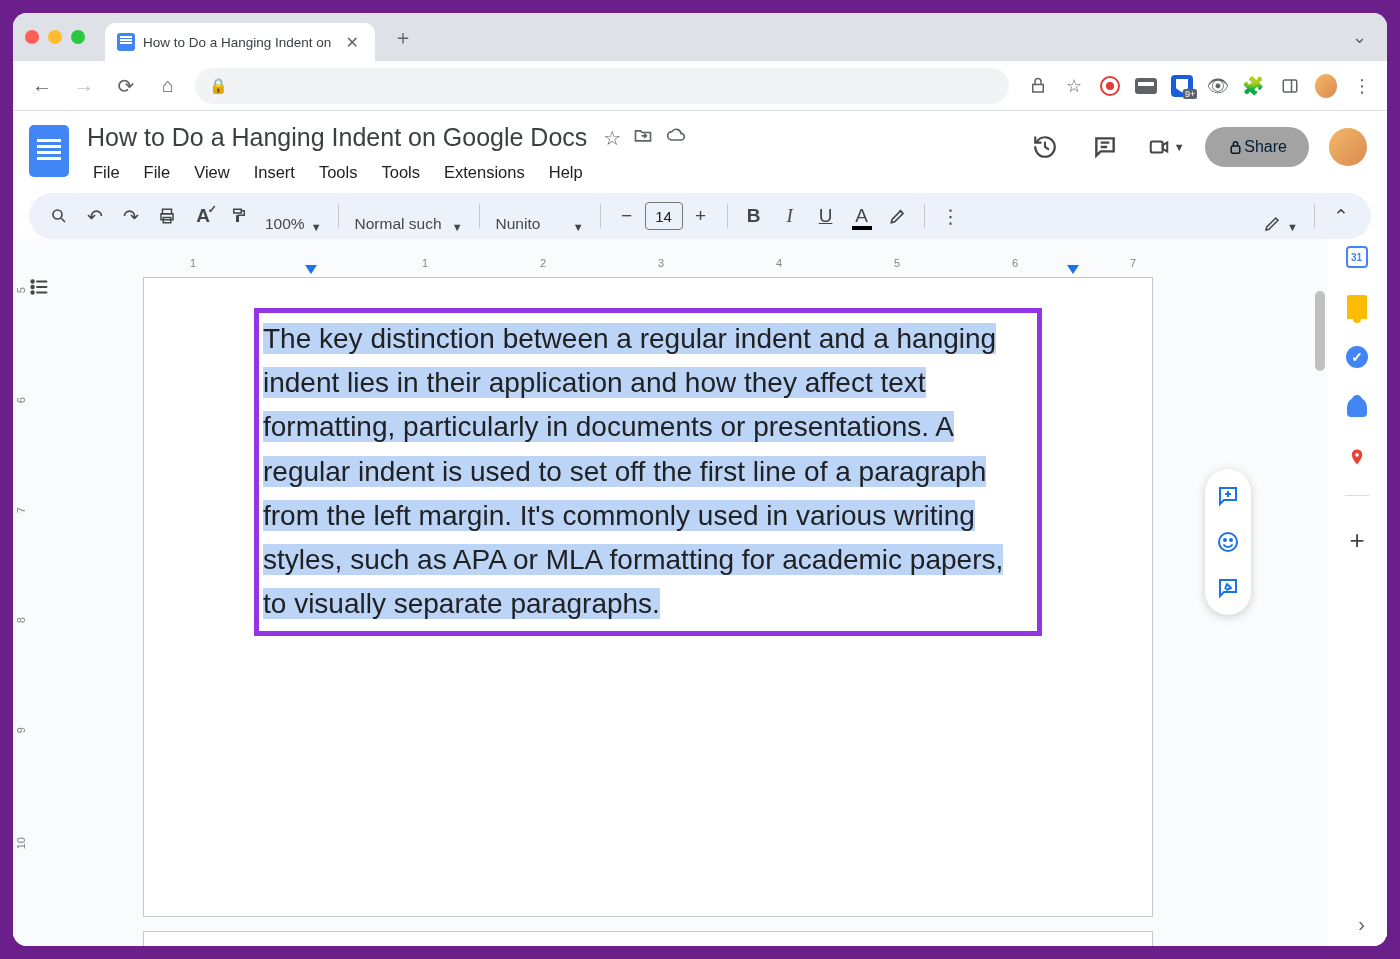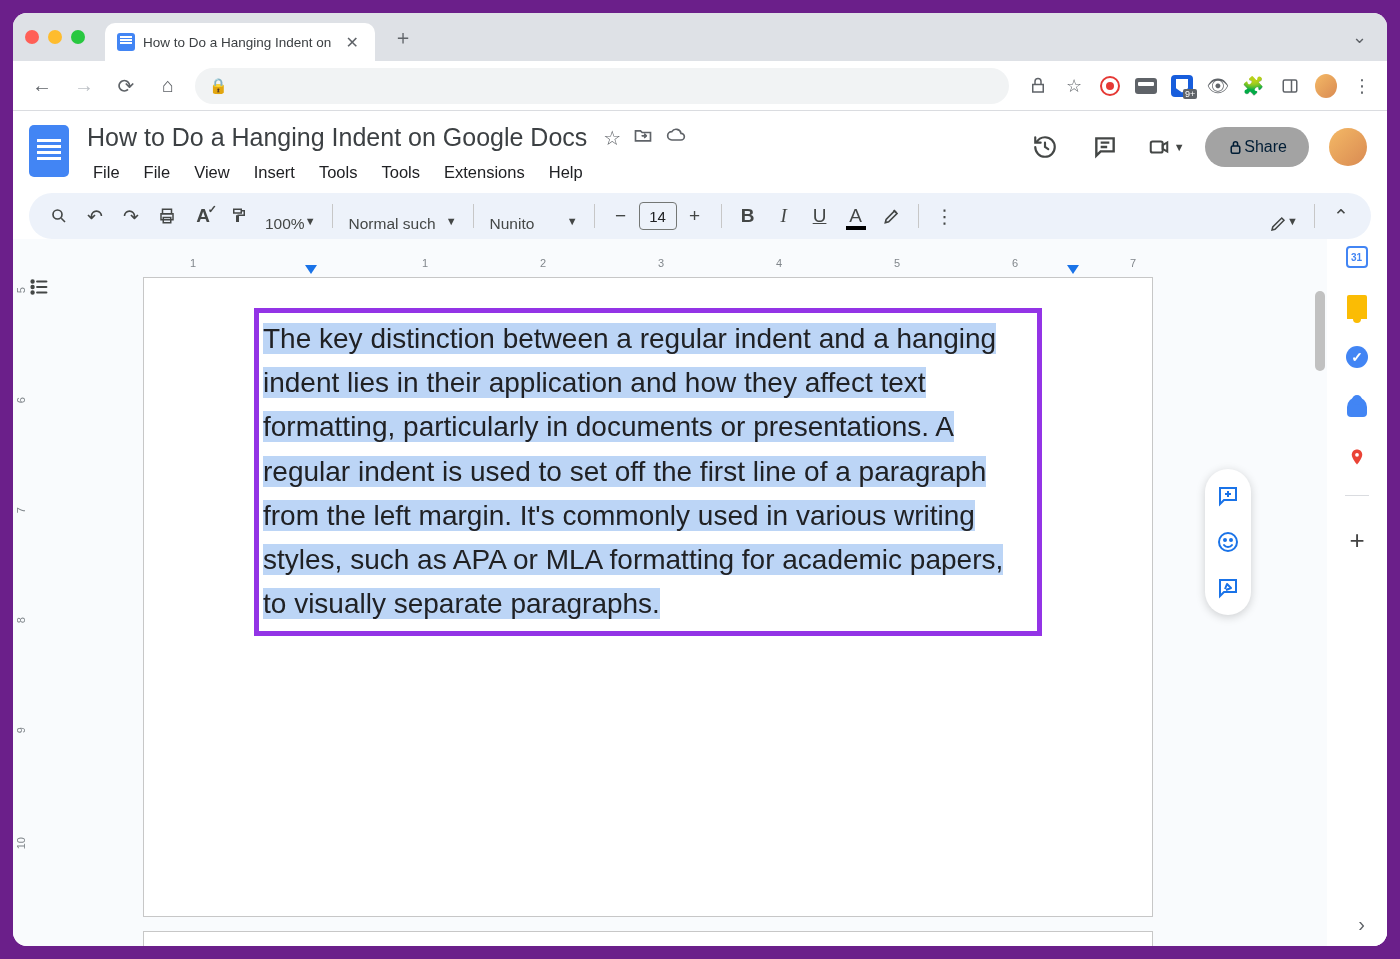--- a/index.html
+++ b/index.html
@@ -48,21 +48,21 @@
   .docs-right{ display:flex; align-items:center; gap:20px; margin-top:6px;}
   .hd-ic{ width:40px;height:40px; display:flex; align-items:center; justify-content:center; color:#444746; font-size:24px; cursor:pointer;}
   .meet{ display:flex; align-items:center; gap:2px;}
   .share-btn{ background:#a3a3a3; border-radius:22px; padding:11px 22px; display:flex; align-items:center; font-size:16px; color:#001d35; font-weight:500; cursor:pointer;}
   .avatar-lg{ width:38px; height:38px; border-radius:50%; background:linear-gradient(135deg,#f4b966,#d98a52); }
   
   .toolbar-wrap{ padding: 6px 16px 0;}
   .toolbar{ background:#edf2fa; border-radius:26px; height:46px; display:flex; align-items:center; padding:0 14px; gap:4px;}
   .tb-ic{ min-width:32px; height:32px; display:flex; align-items:center; justify-content:center; color:#444746; font-size:19px; border-radius:4px; cursor:pointer;}
   .tb-sep{ width:1px; height:24px; background:#c7c7c7; margin:0 6px;}
-  .tb-sel{ display:flex; align-items:flex-start; padding:0 6px; color:#444746; font-size:15.5px; cursor:pointer;margin-top:16px;}
+  .tb-sel{ display:flex; align-items:flex-end; gap:6px; padding:0 6px; color:#444746; font-size:15.5px; cursor:pointer;margin-top:16px;}
   .arrow{ font-size:11px; color:#444746;}
   .fontsize{ display:flex; align-items:center; gap:2px;}
   .fs-box{ width:38px; height:28px; border:1px solid #747775; border-radius:4px; text-align:center; font-size:15px; color:#202124; display:flex; align-items:center; justify-content:center;}
   .tb-right{ margin-left:auto; display:flex; align-items:center; gap:4px;}
   
   .doc-area{ flex:1; background:#f9fbfd; position:relative; overflow:hidden; display:flex;}
   .left-panel{ width:52px; padding-top:30px; display:flex; justify-content:center;}
   .outline-ic{ width:36px;height:36px; display:flex;align-items:center;justify-content:center; color:#444746; font-size:22px; cursor:pointer;}
   .doc-scroll{ flex:1; position:relative; padding-top:18px; overflow:hidden;}
   

